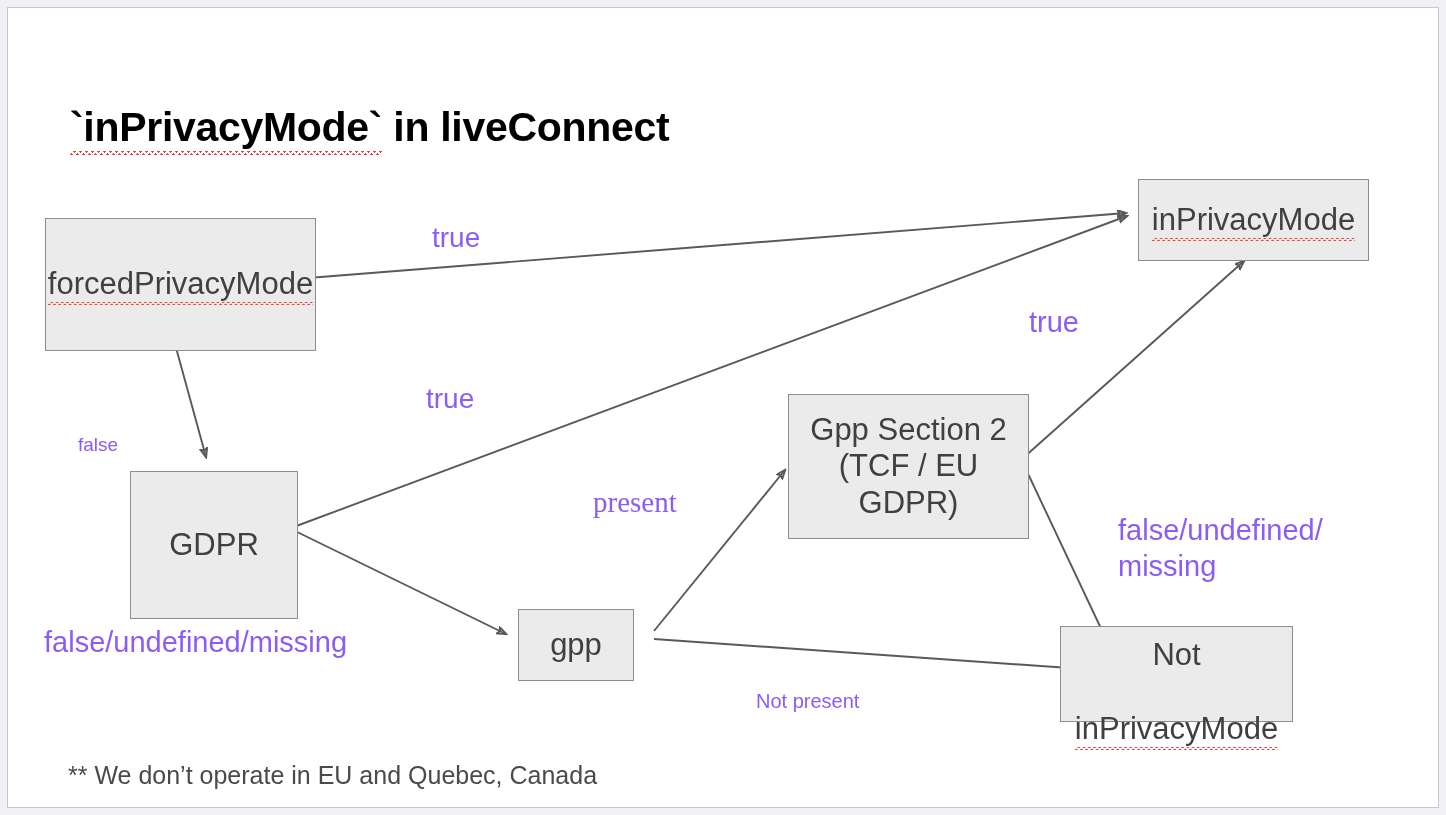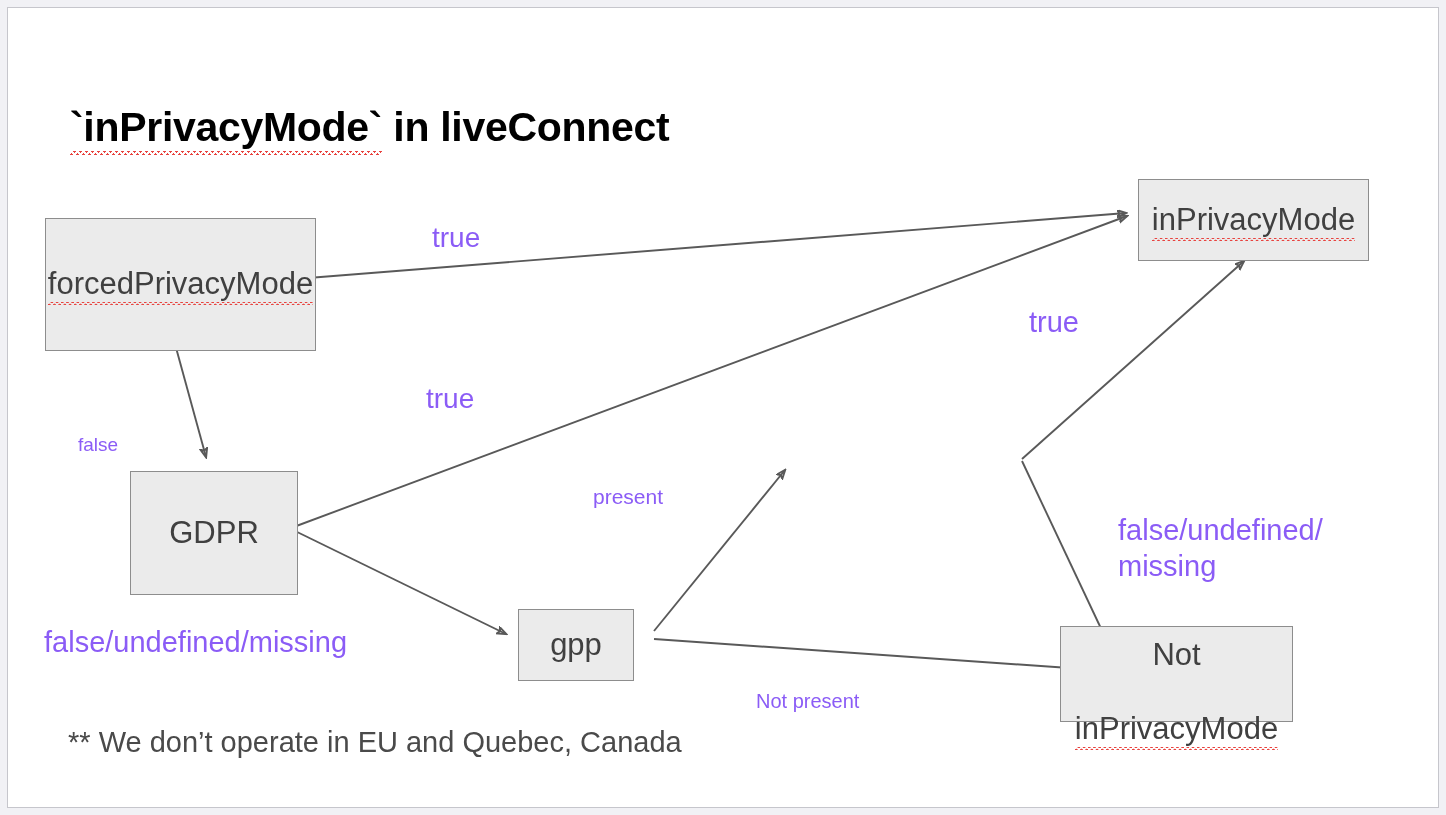--- a/index.html
+++ b/index.html
@@ -78,22 +78,22 @@
   .edge-label {
     position: absolute;
     color: #8b5cf6;
     font-size: 28px;
     line-height: 1.25;
     white-space: pre-line;
   }
   #footnote {
     position: absolute;
     left: 60px;
-    top: 718px;
-    font-size: 29px;
+    top: 753px;
+    font-size: 25px;
     color: #4a4a4a;
     white-space: nowrap;
   }
   svg#edges {
     position: absolute;
     left: 0;
     top: 0;
     width: 1432px;
     height: 801px;
     overflow: visible;
@@ -129,47 +129,52 @@
 
       <path d="M1014,451 L1236,253" marker-end="url(#ah)"></path>
 
       <path d="M1014,453 L1106,648" marker-end="url(#ah)"></path>
     </svg>
 
     <div class="node" style="left:37px; top:210px; width:271px; height:133px;">
       <span class="nlabel squiggle-wrap sq-sm">forcedPrivacyMode</span>
     </div>
 
-    <div class="node" style="left:122px; top:463px; width:168px; height:124px;">
+    <div class="node" style="left:122px; top:463px; width:168px; height:148px;">
       <span class="nlabel">GDPR</span>
     </div>
 
     <div class="node" style="left:510px; top:601px; width:116px; height:72px;">
       <span class="nlabel">gpp</span>
     </div>
 
+    <div class="node" style="left:780px; top:386px; width:241px; height:145px;">
+      <span class="nlabel" style="white-space:pre-line;">Gpp Section 2
+(TCF / EU
+GDPR)</span>
+    </div>
 
     <div class="node" style="left:1130px; top:171px; width:231px; height:82px;">
       <span class="nlabel squiggle-wrap sq-sm">inPrivacyMode</span>
     </div>
 
     <div class="node" style="left:1052px; top:618px; width:233px; height:96px;">
       <span class="nlabel" style="white-space:pre-line;">
         <span>Not</span><br>
         <span class="squiggle-wrap sq-sm">inPrivacyMode</span>
       </span>
     </div>
 
     <div class="edge-label" style="left:424px; top:212px; font-size:28px;">true</div>
 
     <div class="edge-label" style="left:70px; top:396px; font-size:19px;margin-top:29px;">false</div>
 
     <div class="edge-label" style="left:418px; top:373px; font-size:28px;">true</div>
 
-    <div class="edge-label" style="left:585px; top:476px; font-size:21px;">present</div>
+    <div class="edge-label" style="left:585px; top:476px; font-size:29px;font-family:Liberation Serif, serif;">present</div>
 
     <div class="edge-label" style="left:1021px; top:296px; font-size:29px;">true</div>
 
     <div class="edge-label" style="left:36px; top:616px; font-size:29px;">false/undefined/missing</div>
 
     <div class="edge-label" style="left:1110px; top:464px; font-size:29px;margin-top:40px;">false/undefined/
 missing</div>
 
     <div class="edge-label" style="left:748px; top:681px; font-size:20px;">Not present</div>
 

